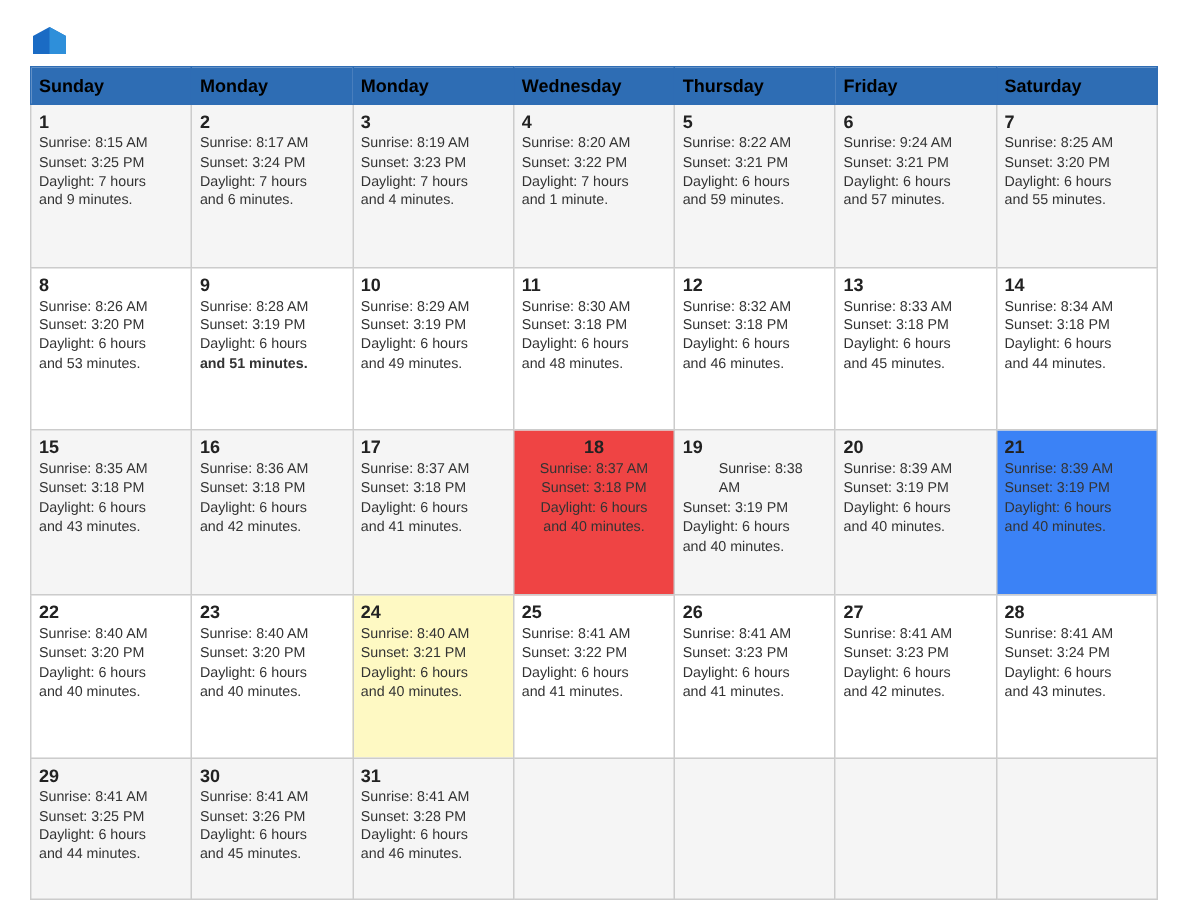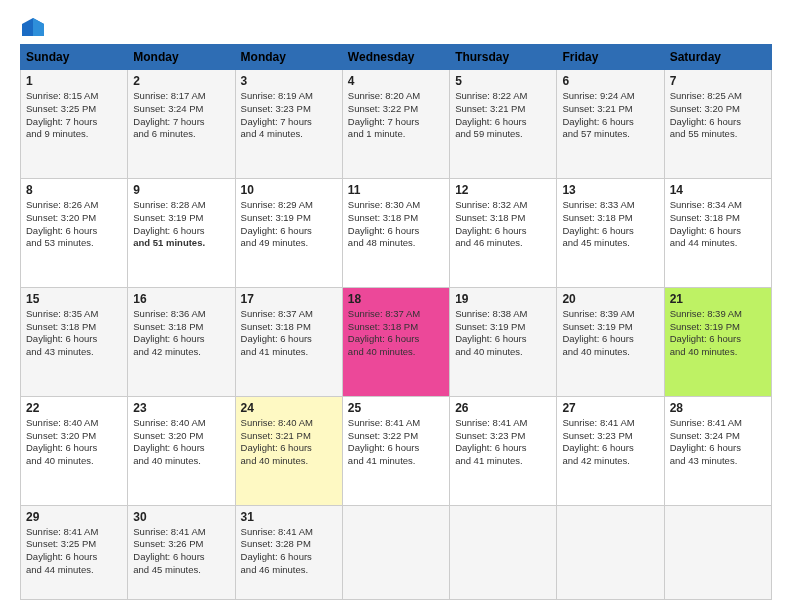--- a/index.html
+++ b/index.html
@@ -243,42 +243,42 @@
             <span style="display: block; line-height: 1.35;">Daylight: 6 hours</span>
             <span style="display: block; line-height: 1.35;">and 42 minutes.</span>
           </td>
           <td style="background: rgb(245, 245, 245);">
             <span class="day-num">17</span>
             <span style="display: block; line-height: 1.35;">Sunrise: 8:37 AM</span>
             <span style="display: block; line-height: 1.35;">Sunset: 3:18 PM</span>
             <span style="display: block; line-height: 1.35;">Daylight: 6 hours</span>
             <span style="display: block; line-height: 1.35;">and 41 minutes.</span>
           </td>
-          <td style="background: #ec4899;">
+          <td style="background: #ef4444; text-align: center;">
             <span class="day-num">18</span>
             <span style="display: block; line-height: 1.35;">Sunrise: 8:37 AM</span>
             <span style="display: block; line-height: 1.35;">Sunset: 3:18 PM</span>
             <span style="display: block; line-height: 1.35;">Daylight: 6 hours</span>
             <span style="display: block; line-height: 1.35;">and 40 minutes.</span>
           </td>
           <td style="background: rgb(245, 245, 245);">
             <span class="day-num">19</span>
-            <span style="display: block; line-height: 1.35;">Sunrise: 8:38 AM</span>
+            <span style="display: block; line-height: 1.35; margin-left: 24px;">Sunrise: 8:38 AM</span>
             <span style="display: block; line-height: 1.35;">Sunset: 3:19 PM</span>
             <span style="display: block; line-height: 1.35;">Daylight: 6 hours</span>
             <span style="display: block; line-height: 1.35;">and 40 minutes.</span>
           </td>
           <td style="background: rgb(245, 245, 245);">
             <span class="day-num">20</span>
             <span style="display: block; line-height: 1.35;">Sunrise: 8:39 AM</span>
             <span style="display: block; line-height: 1.35;">Sunset: 3:19 PM</span>
             <span style="display: block; line-height: 1.35;">Daylight: 6 hours</span>
             <span style="display: block; line-height: 1.35;">and 40 minutes.</span>
           </td>
-          <td style="background: #bef264; margin-top: 44px;">
+          <td style="background: #3b82f6; margin-top: 44px;">
             <span class="day-num">21</span>
             <span style="display: block; line-height: 1.35;">Sunrise: 8:39 AM</span>
             <span style="display: block; line-height: 1.35;">Sunset: 3:19 PM</span>
             <span style="display: block; line-height: 1.35;">Daylight: 6 hours</span>
             <span style="display: block; line-height: 1.35;">and 40 minutes.</span>
           </td>
         </tr>
         <tr>
           <td style="background: rgb(255, 255, 255);">
             <span class="day-num">22</span>

